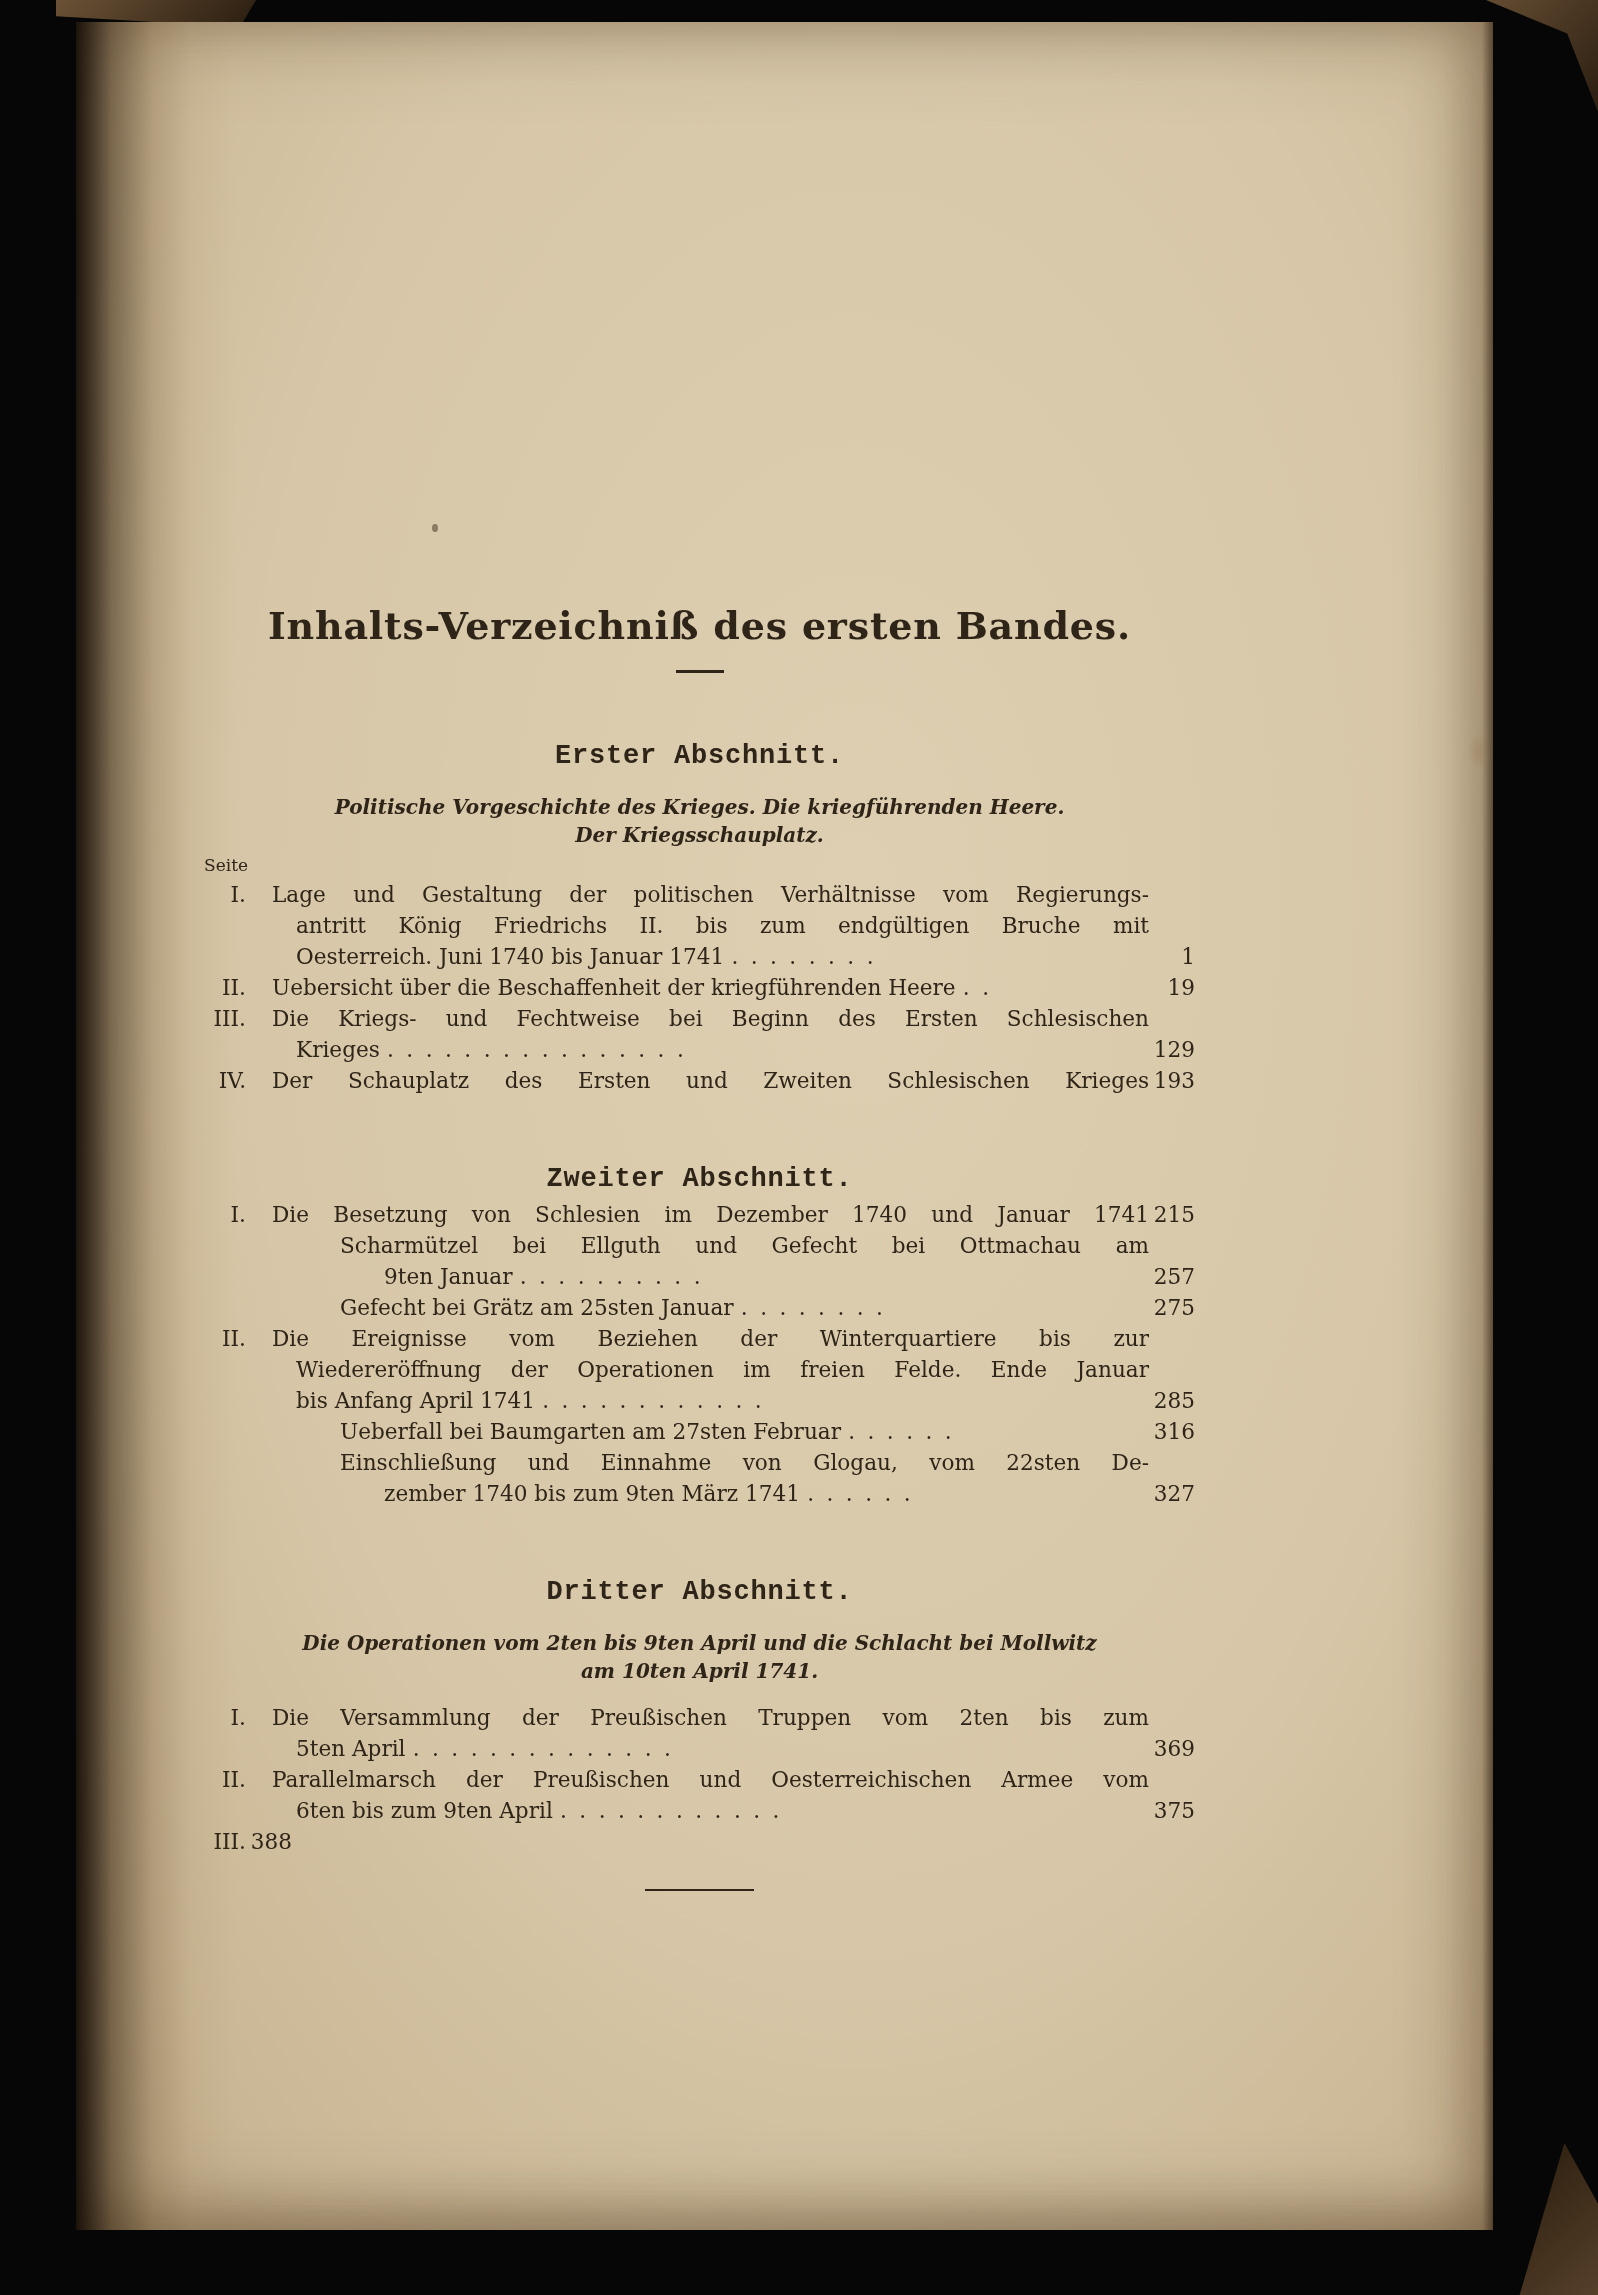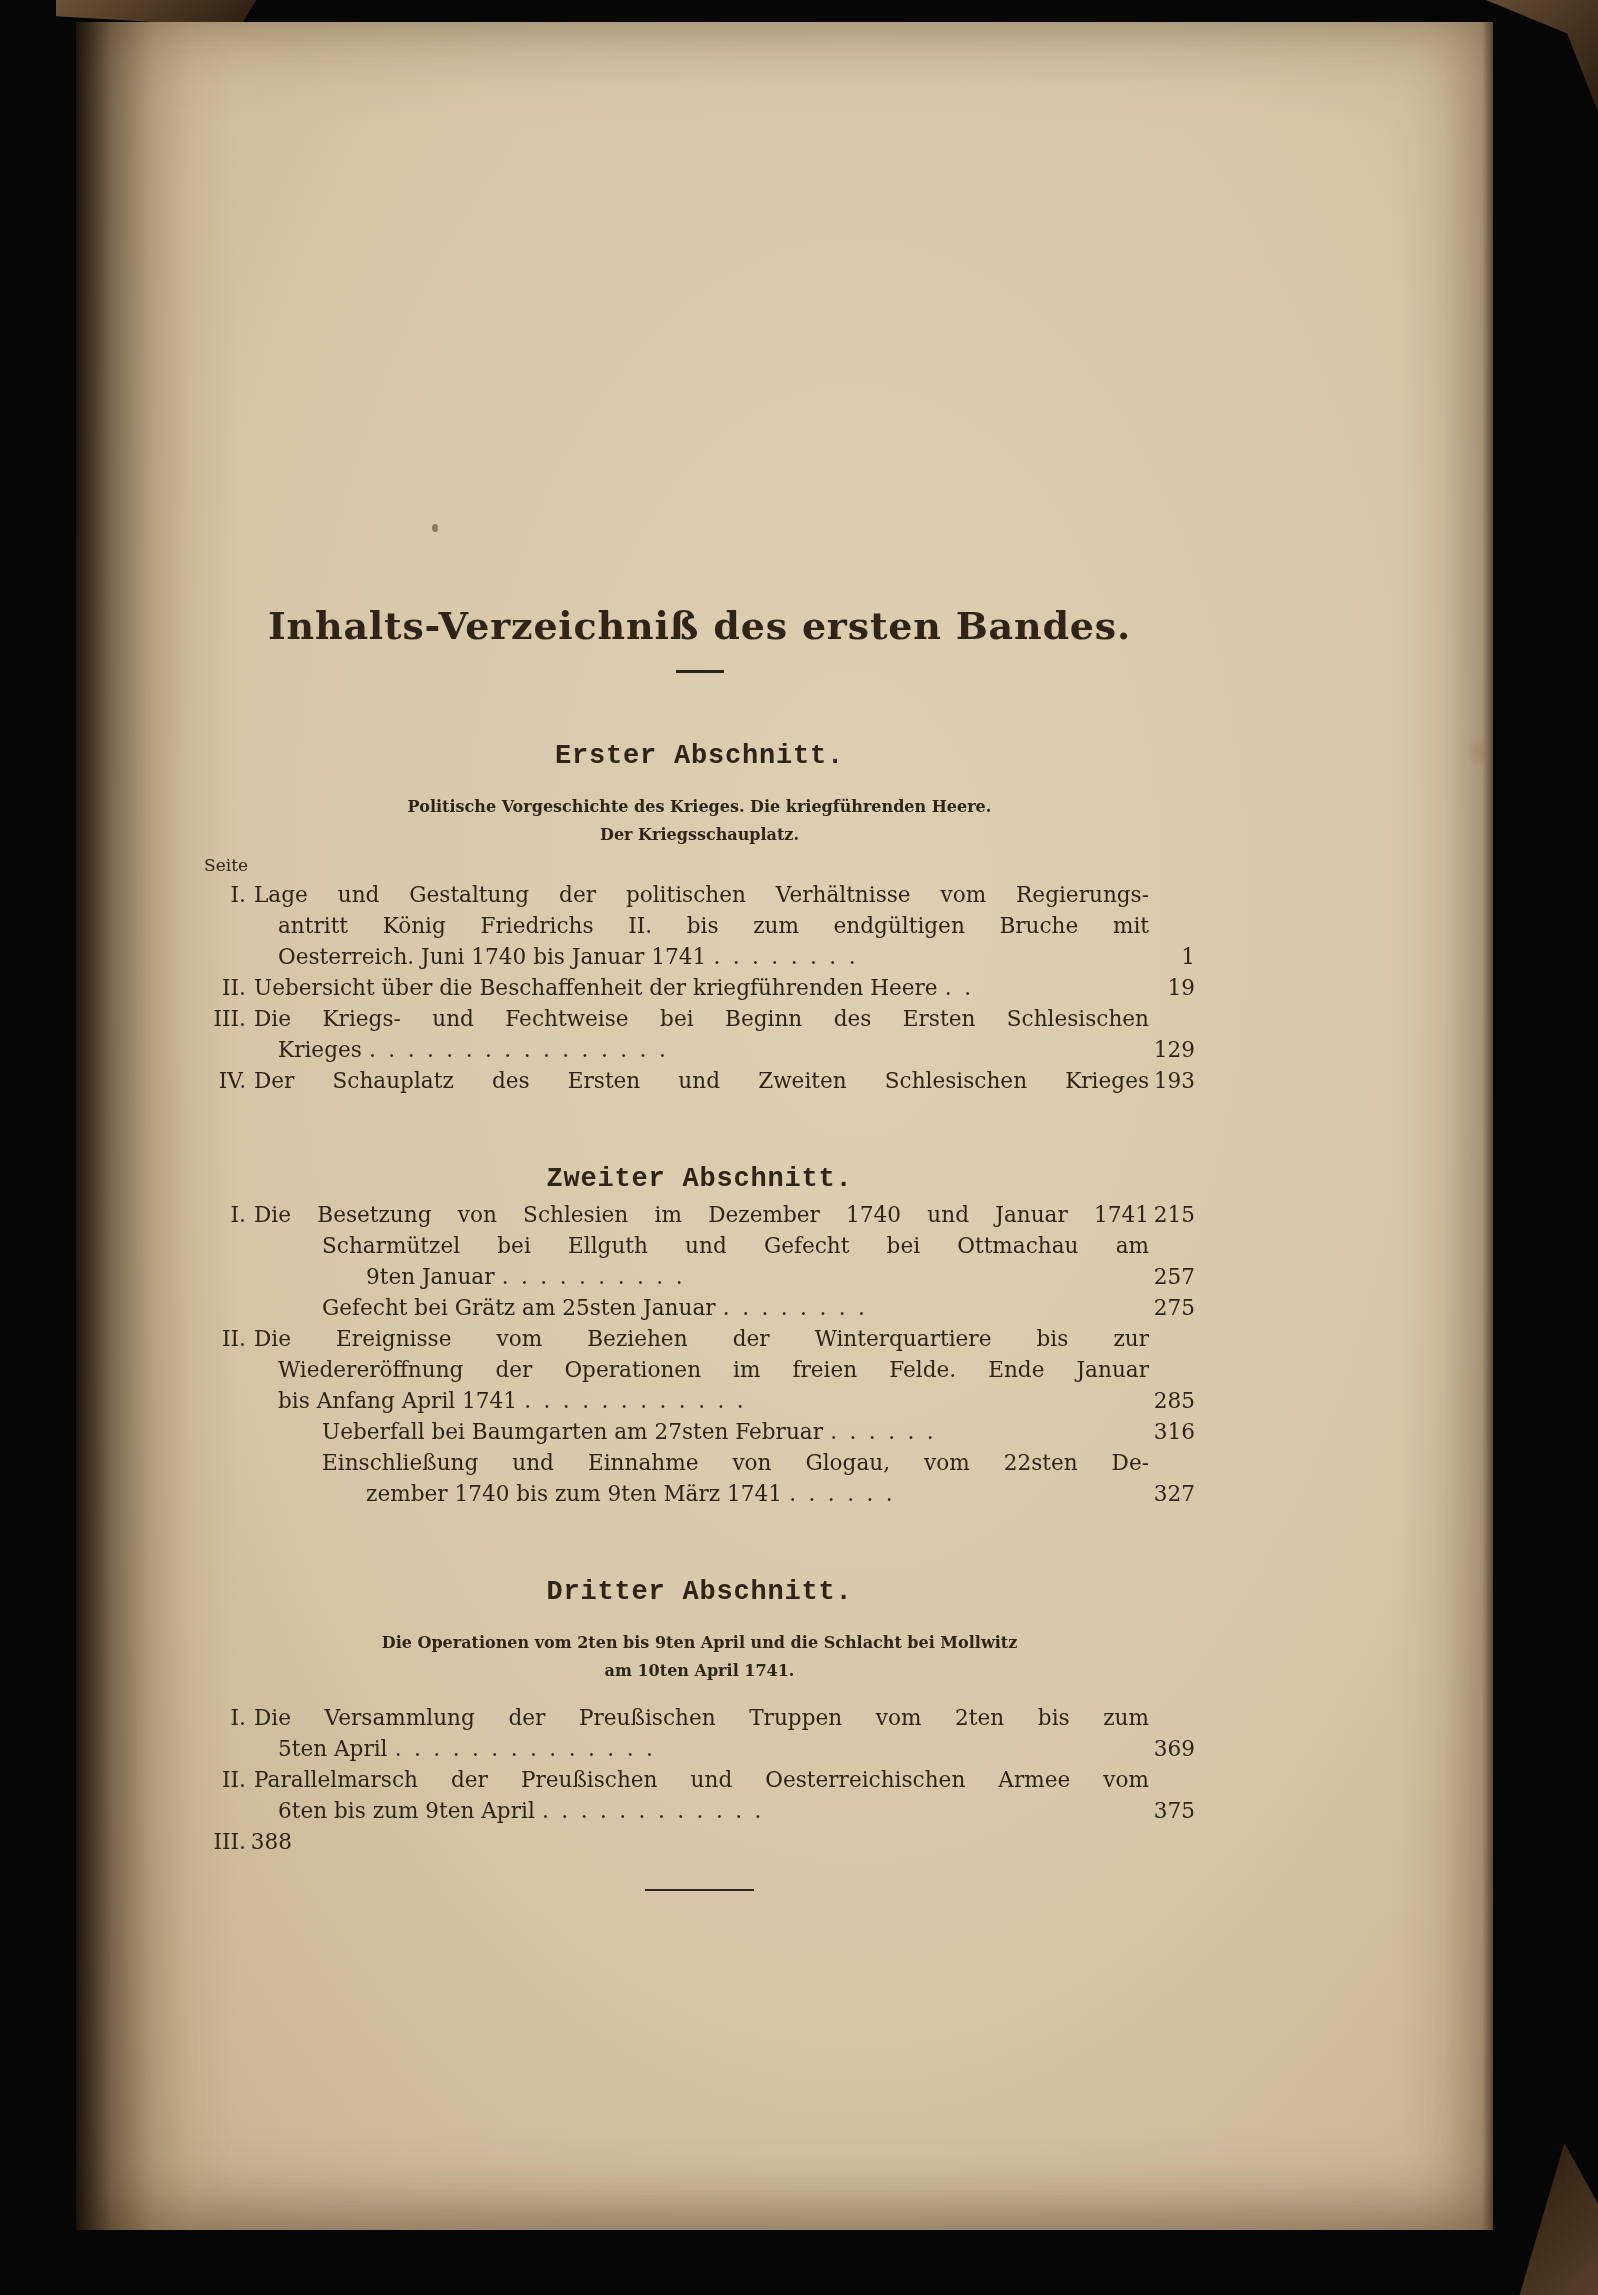--- a/index.html
+++ b/index.html
@@ -88,24 +88,25 @@
     margin: 67px 0 0;
     font-size: 27px;
     line-height: 32px;
     font-weight: bold;
     text-align: center;
     letter-spacing: 0.8px;
     font-family: Liberation Mono, monospace;
   }
   .section-subtitle {
     margin-top: 21px;
-    font-size: 16px;
+    font-size: 20px;
     line-height: 28px;
     font-weight: bold;
     text-align: center;
+    font-style: italic;
   }
   .seite-label {
     margin-top: 6.4px;
     font-size: 17px;
     line-height: 21px;
     padding-right: 1.6px;
   }
   .entry-list {
     margin-top: 3.2px;
     font-size: 21.6px;
@@ -113,21 +114,21 @@
   }
   .section-subtitle + .entry-list { margin-top: 17.6px; }
   .toc-line { display: flex; }
   .num {
     flex: none;
     width: 42px;
     text-align: right;
   }
   .txt {
     flex: 1;
-    margin-left: 8px;
+    margin-left: 26px;
     overflow: hidden;
   }
   .txt.fill { text-align: justify; text-align-last: justify; }
   .txt.indent-1 { padding-left: 24px; }
   .txt.indent-2 { padding-left: 68px; }
   .txt.indent-3 { padding-left: 112px; }
   .dots { margin-left: 7.2px; word-spacing: 5.6px; white-space: nowrap; }
   .pg {
     flex: none;
     min-width: 46px;

